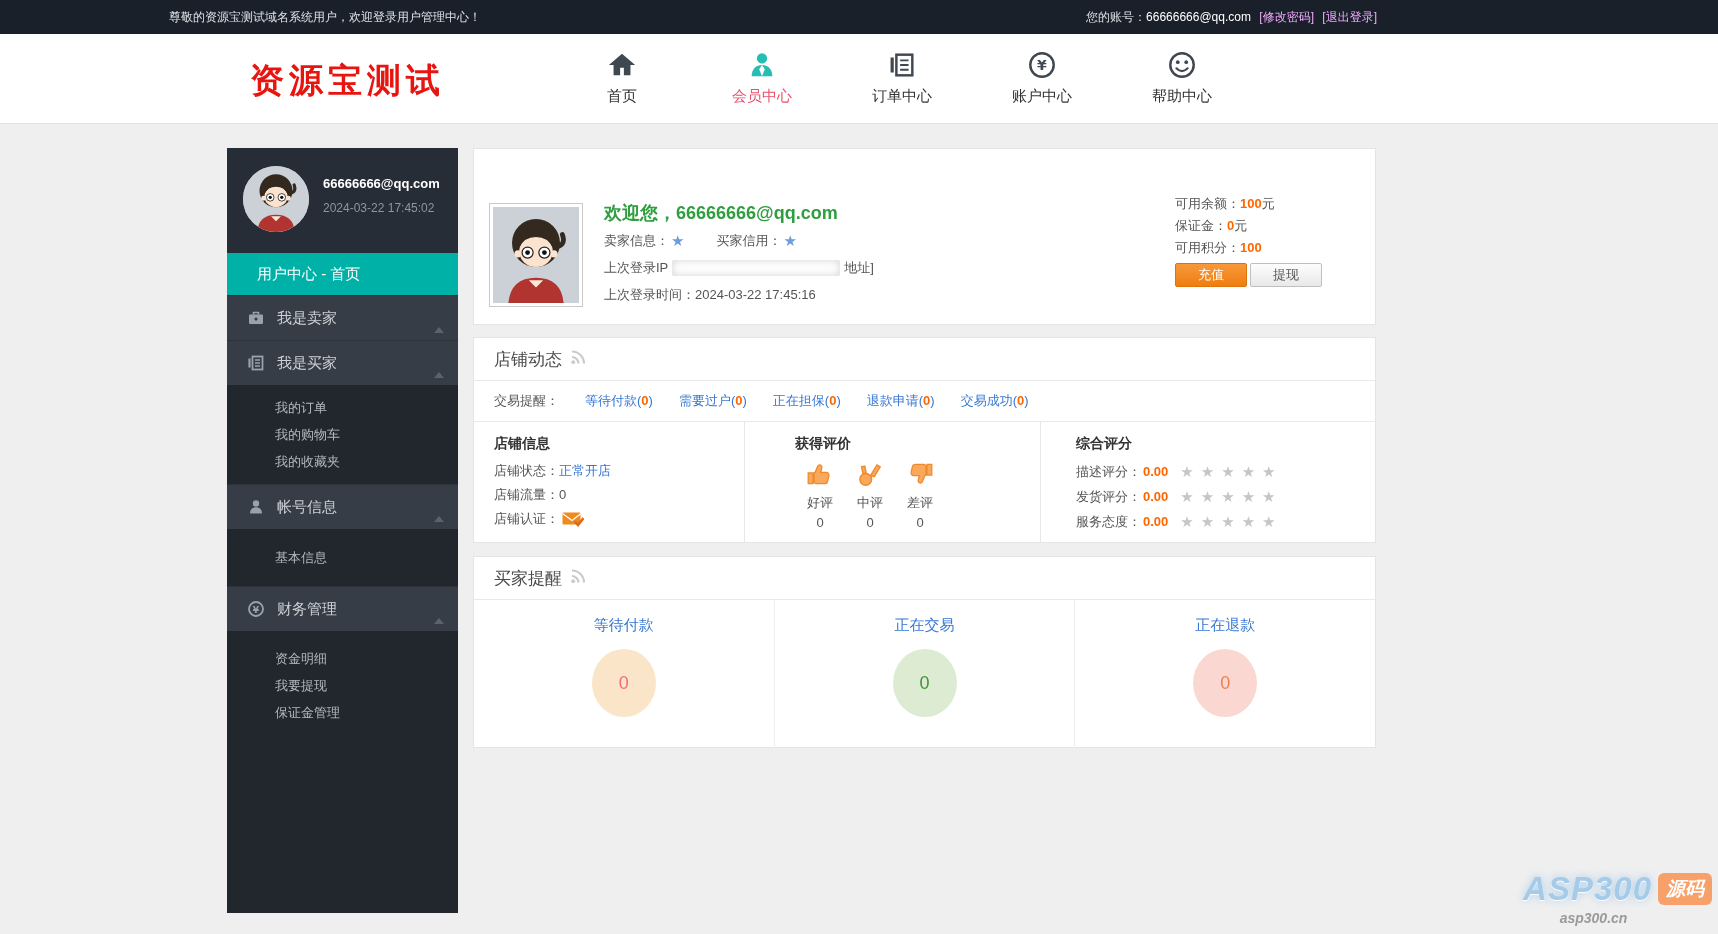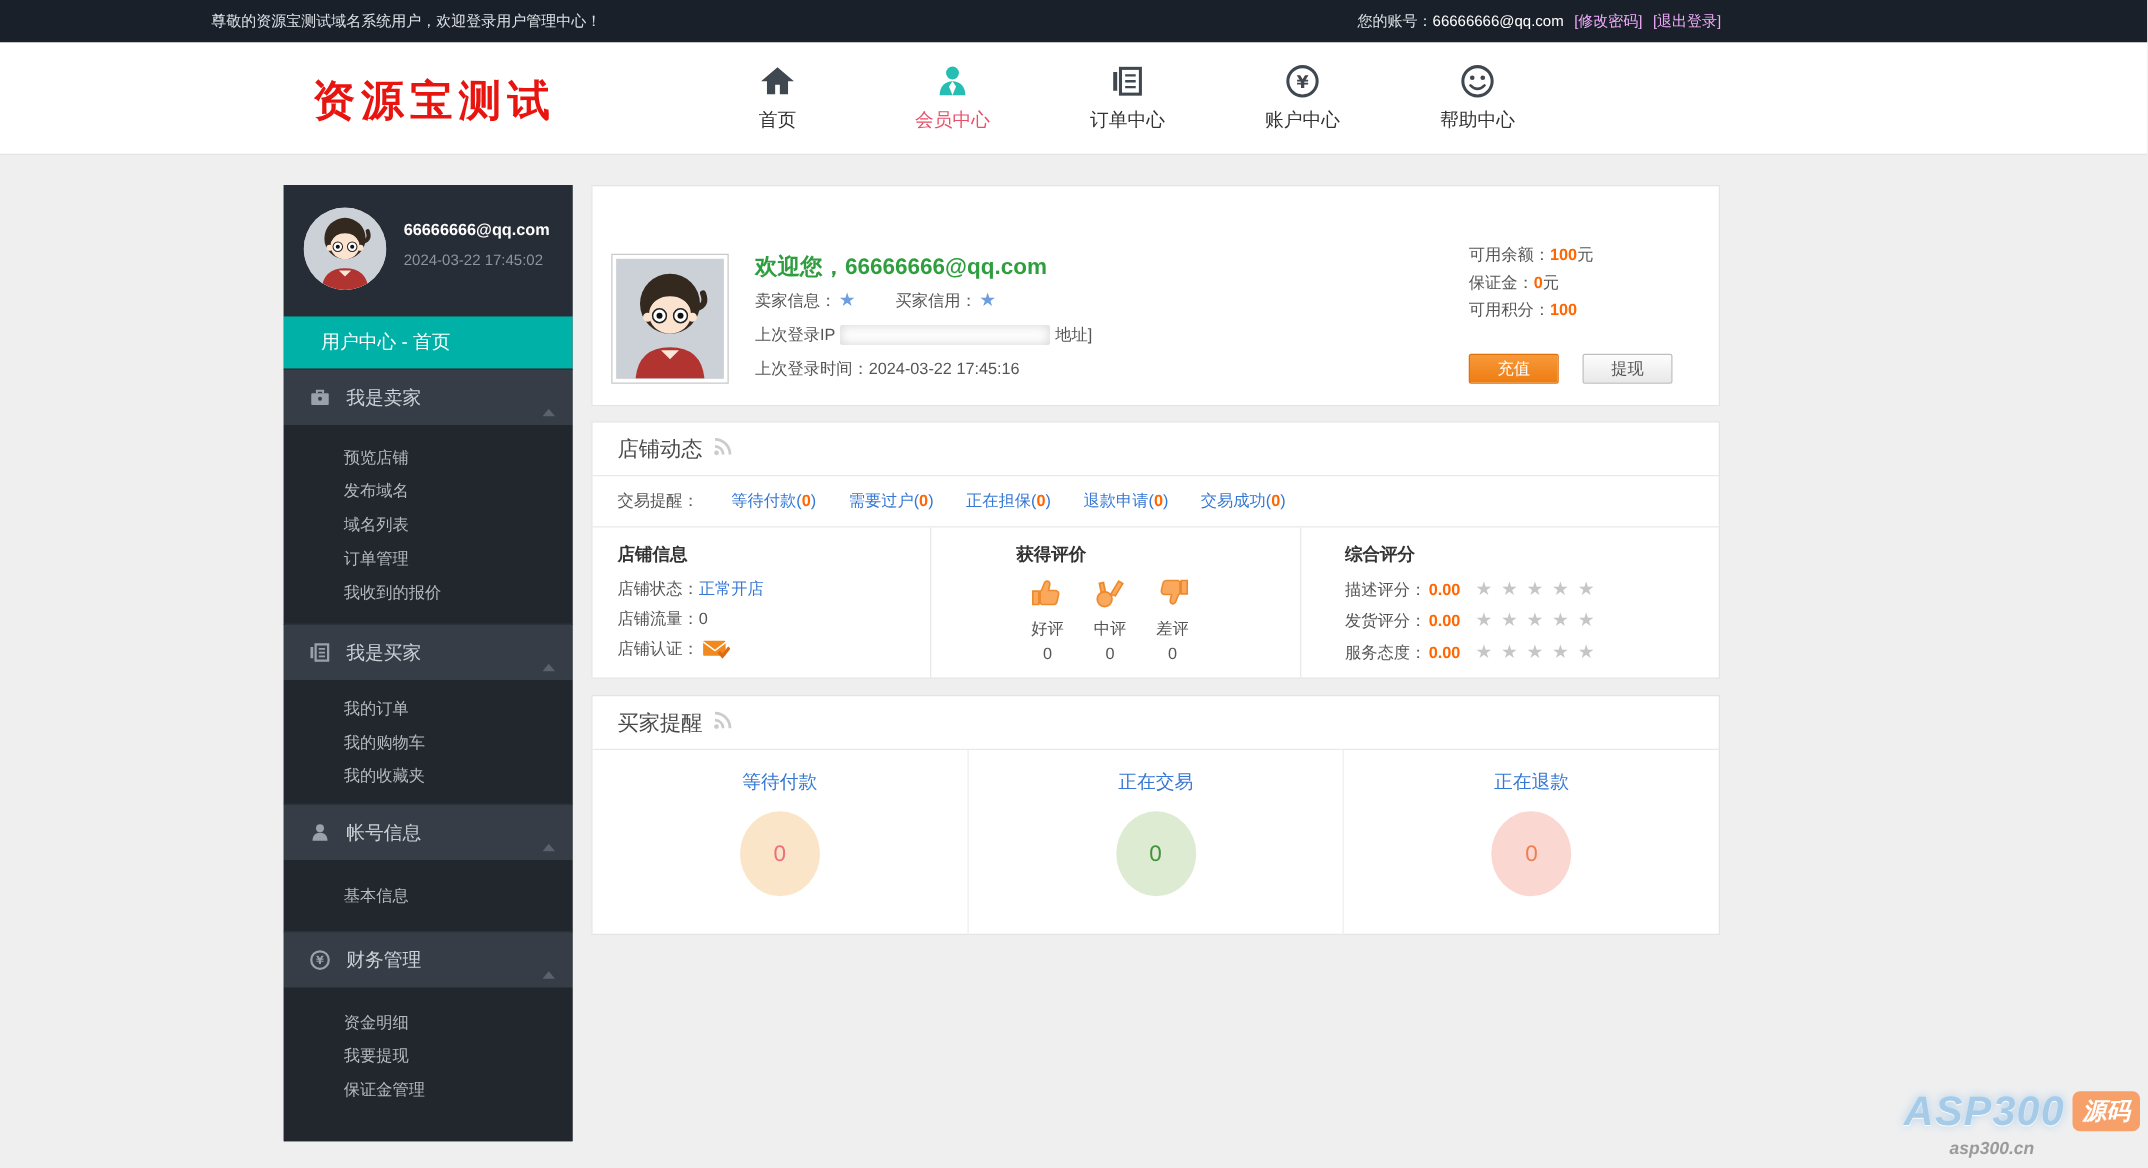--- a/index.html
+++ b/index.html
@@ -51,38 +51,38 @@
   .avatar-img{width:100%;height:100%;background:#ccd1d8;overflow:hidden;}
   .p1-info{position:absolute;left:130px;top:50px;font-size:13px;color:#555;}
   .welcome{color:#2e9e3e;font-size:18px;font-weight:bold;line-height:28px;}
   .p1-row{line-height:27px;display:flex;align-items:center;}
   .star-blue{color:#6f9ddd;font-size:15px;margin:0 2px;}
   .gap30{display:inline-block;width:30px;}
   .ip-blur{display:inline-block;width:168px;height:16px;margin:0 4px;background:#fff;box-shadow:inset 0 0 9px rgba(175,175,175,.55);border-radius:2px;}
   .p1-right{position:absolute;right:30px;top:44px;width:170px;font-size:13px;color:#555;}
   .p1-right .row{line-height:22px;}
   .val-orange{color:#ff6600;font-weight:bold;}
-  .btns{margin-top:24px;display:flex;gap:19px;}
+  .btns{margin-top:4px;display:flex;gap:3px;}
   .btn{width:72px;height:24px;font-size:13px;text-align:center;line-height:22px;border-radius:2px;box-sizing:border-box;cursor:pointer;}
   .btn-recharge{background:linear-gradient(#f7993b,#ee7d11);border:1px solid #e0720a;color:#fff;}
   .btn-withdraw{background:linear-gradient(#fdfdfd,#e8e8e8);border:1px solid #bfbfbf;color:#555;}
 
   
   .panel2{margin-bottom:13px;}
   .p-header{height:42px;border-bottom:1px solid #e9e9e9;padding-left:20px;display:flex;align-items:center;font-size:17px;color:#4a4a4a;gap:7px;}
   .p2-reminders{height:40px;border-bottom:1px solid #e9e9e9;display:flex;align-items:center;padding-left:20px;font-size:13px;color:#555;}
   .r-item{margin-left:26px;cursor:pointer;}
   .r-link{color:#3577d4;}
   .r-cnt{color:#ff6600;font-weight:bold;}
   .r-cnt::before{content:"(";color:#3577d4;font-weight:normal;}
   .r-cnt::after{content:")";color:#3577d4;font-weight:normal;}
   .p2-cols{display:flex;height:120px;}
   .col{box-sizing:border-box;padding:13px 0 0 20px;}
   .col-1{width:270px;}
-  .col-2{width:297px;border-left:1px solid #e8e8e8;border-right:1px solid #e8e8e8;padding-left:68px;}
+  .col-2{width:297px;border-left:1px solid #e8e8e8;border-right:1px solid #e8e8e8;padding-left:50px;}
   .col-3{flex:1;padding-left:35px;}
   .col-title{font-size:14px;font-weight:bold;color:#333;margin-bottom:6px;}
   .info-row{font-size:13px;color:#555;line-height:24px;display:flex;align-items:center;}
   .link-blue{color:#3577d4;cursor:pointer;}
   .rate-items{display:flex;gap:0;margin-top:2px;}
   .rate-item{width:50px;text-align:center;font-size:13px;color:#555;}
   .rate-item .ri-label{margin-top:2px;}
   .rate-item .ri-count{margin-top:3px;}
   .score-row{font-size:13px;color:#555;line-height:25px;display:flex;align-items:center;}
   .score-val{color:#ff6600;font-weight:bold;margin:0 12px 0 2px;}
@@ -212,27 +212,20 @@
     <div class="section">
       <span class="s-ico">
         <svg width="18" height="18" viewBox="0 0 18 18">
             <rect x="2" y="5.5" width="14" height="9.5" rx="1" fill="#9aa1ab"></rect>
             <path d="M6.5 5.5 V3.5 h5 v2" stroke="#9aa1ab" stroke-width="1.6" fill="none"></path>
             <circle cx="9" cy="10" r="1.6" fill="#363d46"></circle>
           </svg>
       </span>
       <span>我是卖家</span>
       <span class="arrow-up"></span>
-    </div>
-    <div class="submenu">
-      <div class="submenu-item">预览店铺</div>
-      <div class="submenu-item">发布域名</div>
-      <div class="submenu-item">域名列表</div>
-      <div class="submenu-item">订单管理</div>
-      <div class="submenu-item">我收到的报价</div>
     </div>
 
     <div class="section">
       <span class="s-ico">
         <svg width="18" height="18" viewBox="0 0 18 18">
             <g stroke="#9aa1ab" fill="none">
               <rect x="5.5" y="2.5" width="10" height="13" stroke-width="1.8"></rect>
               <path d="M8 6h5 M8 9h5 M8 12h5" stroke-width="1.4"></path>
               <path d="M2.5 4.5v9" stroke-width="2.2"></path>
             </g>

